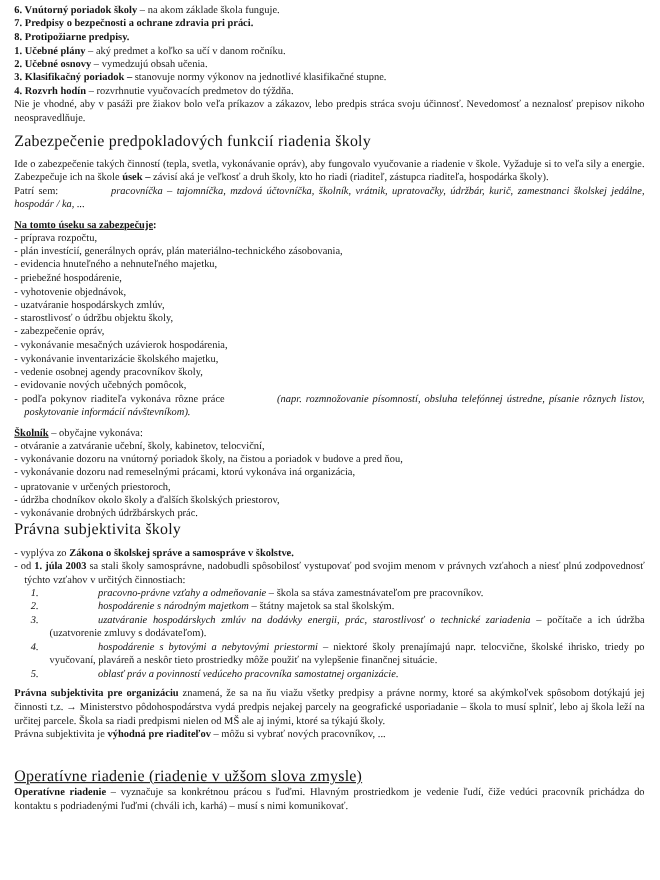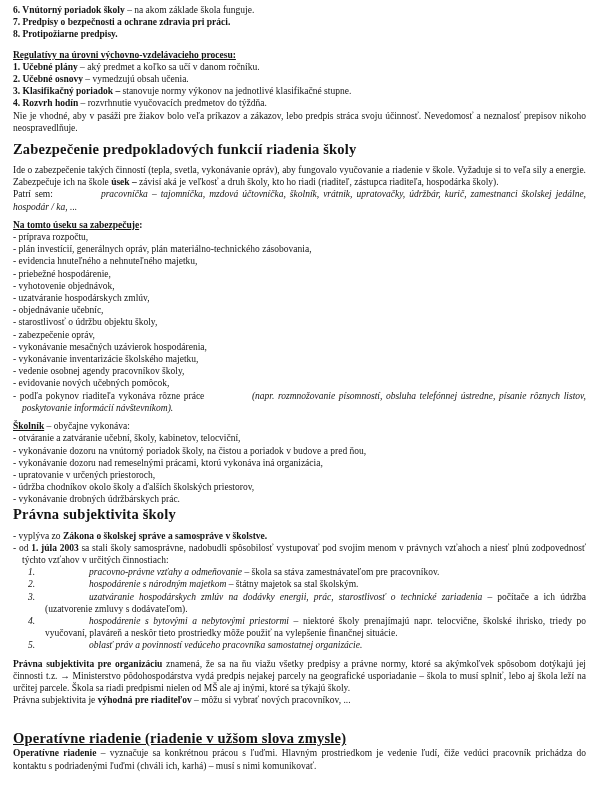--- a/index.html
+++ b/index.html
@@ -9,56 +9,54 @@
     background:#ffffff;color:#141414;
     font-family:"Liberation Serif", serif;
     font-size:9.5px;line-height:12.2px;
     overflow:hidden;
   }
   .b{font-weight:bold;}
   .i{font-style:italic;padding-left:44px;}
   .u{text-decoration:underline;}
   .just{text-align:justify;}
   .line{margin:0;}
-  .h1{font-size:14.5px;font-weight:bold;line-height:17px;margin:0;letter-spacing:.2px;}
+  .h1{font-size:14.5px;font-weight:normal;line-height:17px;margin:0;letter-spacing:.2px;}
   .bullet{padding-left:9px;text-indent:-9px;margin:0;}
   .numitem{padding-left:32px;text-indent:-17px;margin:0;}
   .num{display:inline-block;width:17px;text-indent:0;font-style:italic;} .mt6{margin-top:6px;} .mt7{margin-top:7px;}
   .mt8{margin-top:8px;} .mt13{} .mt18{margin-top:24px;}
 </style>
 </head>
 <body>
 
 <div class="page">
 
   <div class="line"><span class="b">6. Vnútorný poriadok školy</span><span> – na akom základe škola funguje.</span></div>
   <div class="line"><span class="b">7. Predpisy o bezpečnosti a ochrane zdravia pri práci.</span></div>
   <div class="line"><span class="b">8. Protipožiarne predpisy.</span></div>
 
-  <div class="line mt8"><span class="b u">Regulatívy na úrovni výchovno-vzdelávacieho procesu:</span></div>
   <div class="line"><span class="b">1. Učebné plány</span><span> – aký predmet a koľko sa učí v danom ročníku.</span></div>
   <div class="line"><span class="b">2. Učebné osnovy</span><span> – vymedzujú obsah učenia.</span></div>
   <div class="line"><span class="b">3. Klasifikačný poriadok –</span><span> stanovuje normy výkonov na jednotlivé klasifikačné stupne.</span></div>
   <div class="line"><span class="b">4. Rozvrh hodín</span><span> – rozvrhnutie vyučovacích predmetov do týždňa.</span></div>
   <div class="line just">Nie je vhodné, aby v pasáži pre žiakov bolo veľa príkazov a zákazov, lebo predpis stráca svoju účinnosť. Nevedomosť a neznalosť prepisov nikoho neospravedlňuje.</div>
 
   <h2 class="h1 mt7">Zabezpečenie predpokladových funkcií riadenia školy</h2>
 
   <div class="line just mt6"><span>Ide o zabezpečenie takých činností (tepla, svetla, vykonávanie opráv), aby fungovalo vyučovanie a riadenie v škole. Vyžaduje si to veľa sily a energie. Zabezpečuje ich na škole </span><span class="b">úsek –</span><span> závisí aká je veľkosť a druh školy, kto ho riadi (riaditeľ, zástupca riaditeľa, hospodárka školy).</span></div>
   <div class="line just"><span>Patrí sem: </span><span class="i">pracovníčka – tajomníčka, mzdová účtovníčka, školník, vrátnik, upratovačky, údržbár, kurič, zamestnanci školskej jedálne, hospodár / ka, ...</span></div>
 
   <div class="line mt6"><span class="b u">Na tomto úseku sa zabezpečuje</span><span class="b">:</span></div>
 
   <div class="bullet">- príprava rozpočtu,</div>
   <div class="bullet">- plán investícií, generálnych opráv, plán materiálno-technického zásobovania,</div>
   <div class="bullet">- evidencia hnuteľného a nehnuteľného majetku,</div>
   <div class="bullet">- priebežné hospodárenie,</div>
   <div class="bullet">- vyhotovenie objednávok,</div>
   <div class="bullet">- uzatváranie hospodárskych zmlúv,</div>
-  <div class="bullet">- objednávanie učebníc,</div>
   <div class="bullet">- starostlivosť o údržbu objektu školy,</div>
   <div class="bullet">- zabezpečenie opráv,</div>
   <div class="bullet">- vykonávanie mesačných uzávierok hospodárenia,</div>
   <div class="bullet">- vykonávanie inventarizácie školského majetku,</div>
   <div class="bullet">- vedenie osobnej agendy pracovníkov školy,</div>
   <div class="bullet">- evidovanie nových učebných pomôcok,</div>
   <div class="bullet just"><span>- podľa pokynov riaditeľa vykonáva rôzne práce </span><span class="i">(napr. rozmnožovanie písomností, obsluha telefónnej ústredne, písanie rôznych listov, poskytovanie informácií návštevníkom).</span></div>
 
   <div class="line mt6"><span class="b u">Školník</span><span> – obyčajne vykonáva:</span></div>
 

